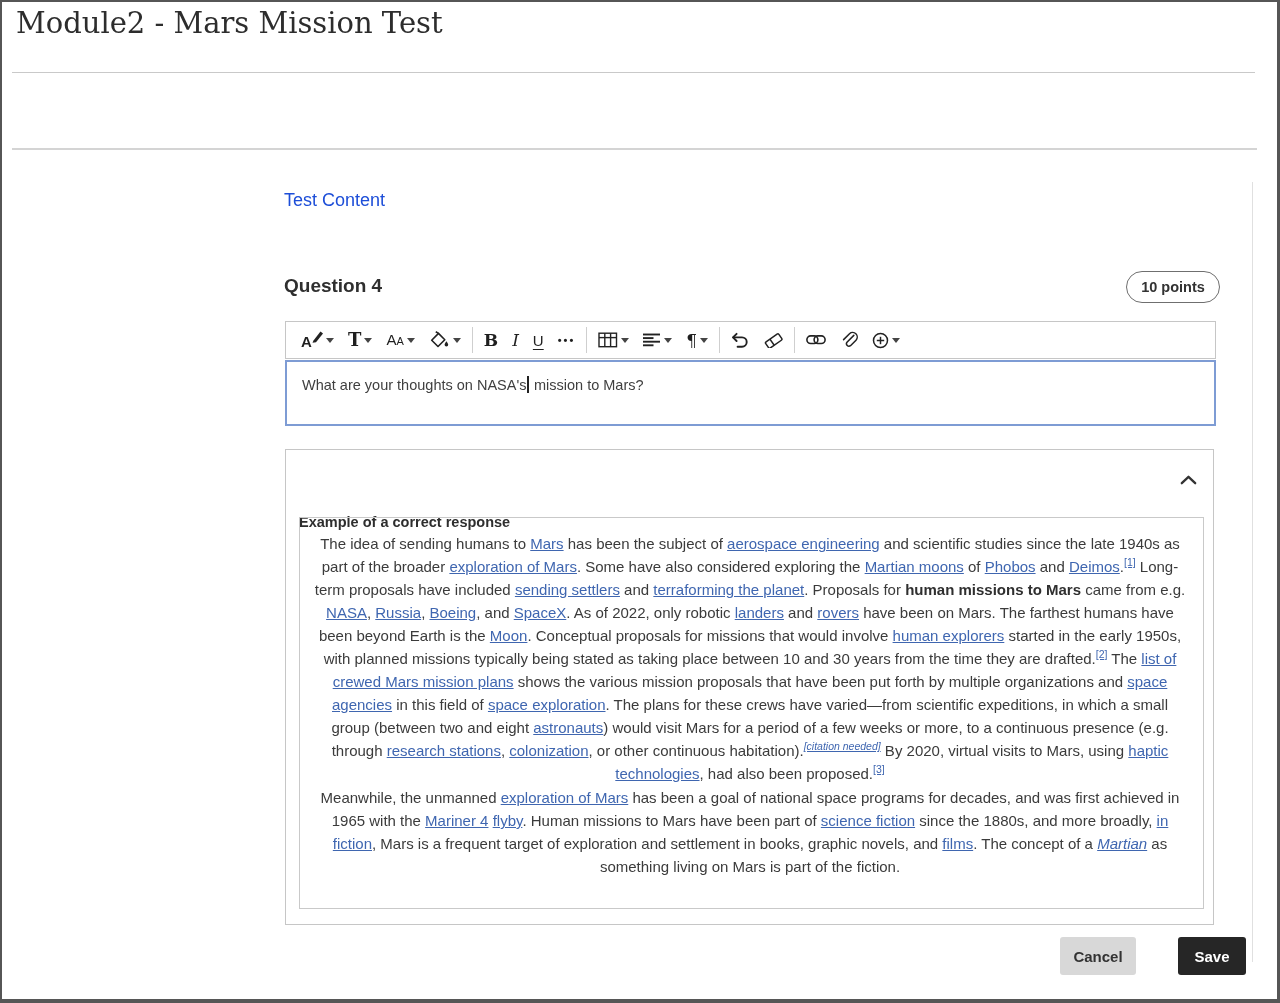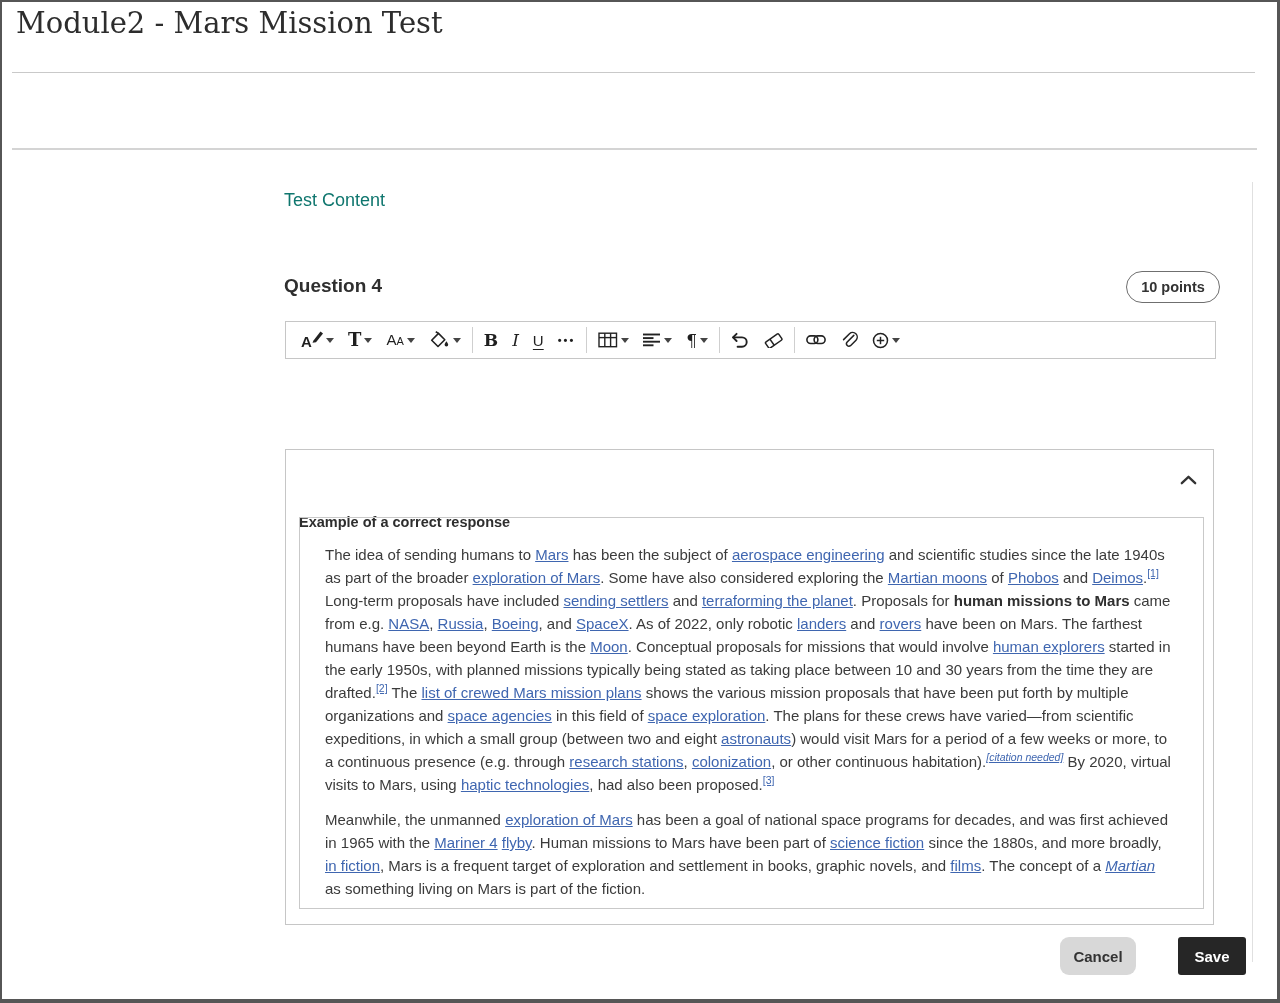--- a/index.html
+++ b/index.html
@@ -6,21 +6,21 @@
   .frame{position:relative;width:1280px;height:1003px;box-sizing:border-box;background:#fff;
          border:2px solid #565656;border-bottom-width:4px;border-right-width:3px;overflow:hidden;}
   .page-title{position:absolute;left:14px;top:4px;font-family:"DejaVu Serif",serif;
               font-size:29px;font-weight:500;color:#2d2d2d;}
   .hr1{position:absolute;left:10px;top:70px;width:1243px;height:1px;background:#c9c9c9;}
   .tab-header{position:absolute;left:822px;top:92px;width:320px;font-size:31px;font-weight:300;
               color:#4f4f4f;letter-spacing:.2px;}
   .hr2{position:absolute;left:10px;top:146px;width:1245px;height:2px;background:#d4d4d4;}
   .vline-right{position:absolute;left:1250px;top:180px;width:1px;height:780px;background:#e0e0e0;}
 
-  .section-label{position:absolute;left:282px;top:188px;font-size:18px;color:#0f766e;}
+  .section-label{position:absolute;left:282px;top:188px;font-size:18px;color:#1d4ed8;}
   .question-label{position:absolute;left:282px;top:273px;font-size:19px;font-weight:700;color:#2f2f2f;}
   .points-pill{position:absolute;left:1124px;top:269px;width:92px;height:30px;border:1px solid #6f6f6f;
                border-radius:16px;display:flex;align-items:center;justify-content:center;
                font-size:14.5px;font-weight:700;color:#333;background:#fff;cursor:pointer;}
 
   .toolbar{position:absolute;left:283px;top:319px;width:931px;height:38px;border:1px solid #c6c6c6;
            background:#fff;box-sizing:border-box;display:flex;align-items:center;padding:0 8px;}
   .tb-btn{display:flex;align-items:center;gap:3px;padding:3px 7px;color:#222;cursor:pointer;
           height:28px;box-sizing:border-box;}
   .tb-sep{width:1px;height:26px;background:#cfcfcf;margin:0 4px;}
@@ -43,29 +43,29 @@
   .cursor{display:inline-block;width:1.5px;height:17px;background:#222;vertical-align:-3px;margin:0 1px;}
 
   .example-panel{position:absolute;left:283px;top:447px;width:929px;height:476px;border:1px solid #c6c6c6;
                  box-sizing:border-box;background:#fff;}
   .example-header{position:absolute;left:0;top:0;width:100%;height:64px;cursor:pointer;}
   .example-title{position:absolute;left:13px;top:24px;font-size:14.5px;font-weight:700;color:#2e2e2e;margin-top:40px;}
   .chevron{position:absolute;right:16px;top:25px;}
   .response-box{position:absolute;left:13px;top:67px;width:905px;height:392px;border:1px solid #c9c9c9;
                 box-sizing:border-box;overflow:hidden;}
   .response-text{padding:13px 16px 0 13px;font-size:15px;line-height:23px;color:#3b3b3b;}
-  .response-text p{margin:12px;}
+  .response-text p{margin:1px;text-align:center;}
   .lnk{color:#3f66b0;text-decoration:underline;cursor:pointer;}
   .lnk.it{font-style:italic;}
   sup.lnk{font-size:10.5px;line-height:0;vertical-align:super;}
   sup.cite{font-style:italic;}
   strong{font-weight:700;color:#2f2f2f;}
 
   .btn-cancel{position:absolute;left:1058px;top:935px;width:76px;height:38px;background:#d8d8d8;
-              border:none;border-radius:9px;font-size:15px;font-weight:600;color:#333;
+              border:none;border-radius:3px;font-size:15px;font-weight:600;color:#333;
               font-family:"Liberation Sans",sans-serif;cursor:pointer;}
   .btn-save{position:absolute;left:1147px;top:935px;width:68px;height:38px;background:#262626;
             border:none;border-radius:3px;font-size:15px;font-weight:600;color:#fff;
             font-family:"Liberation Sans",sans-serif;cursor:pointer;margin-left:29px;}
 </style>
 </head>
 <body>
 
 <div class="frame">
 
@@ -198,20 +198,23 @@
         <circle cx="8.5" cy="8.5" r="7" fill="none" stroke="#222" stroke-width="1.5"></circle>
         <line x1="8.5" y1="4.8" x2="8.5" y2="12.2" stroke="#222" stroke-width="1.5"></line>
         <line x1="4.8" y1="8.5" x2="12.2" y2="8.5" stroke="#222" stroke-width="1.5"></line>
       </svg>
       <svg width="8" height="5" viewBox="0 0 8 5">
           <path d="M0 0 h8 l-4 5 z" fill="#444"></path>
         </svg>
     </div>
   </div>
 
+  <div class="editor">
+    <div class="editor-text"><span>What are your thoughts on NASA's</span><span class="cursor"></span><span> mission to Mars?</span></div>
+  </div>
 
   <div class="example-panel">
     <div class="example-header">
       <div class="example-title">Example of a correct response</div>
       <svg class="chevron" width="17" height="10" viewBox="0 0 17 10">
         <path d="M1.8 8.2 L8.5 1.8 L15.2 8.2" fill="none" stroke="#333" stroke-width="2.3" stroke-linecap="round" stroke-linejoin="round"></path>
       </svg>
     </div>
     <div class="response-box">
       <div class="response-text">

